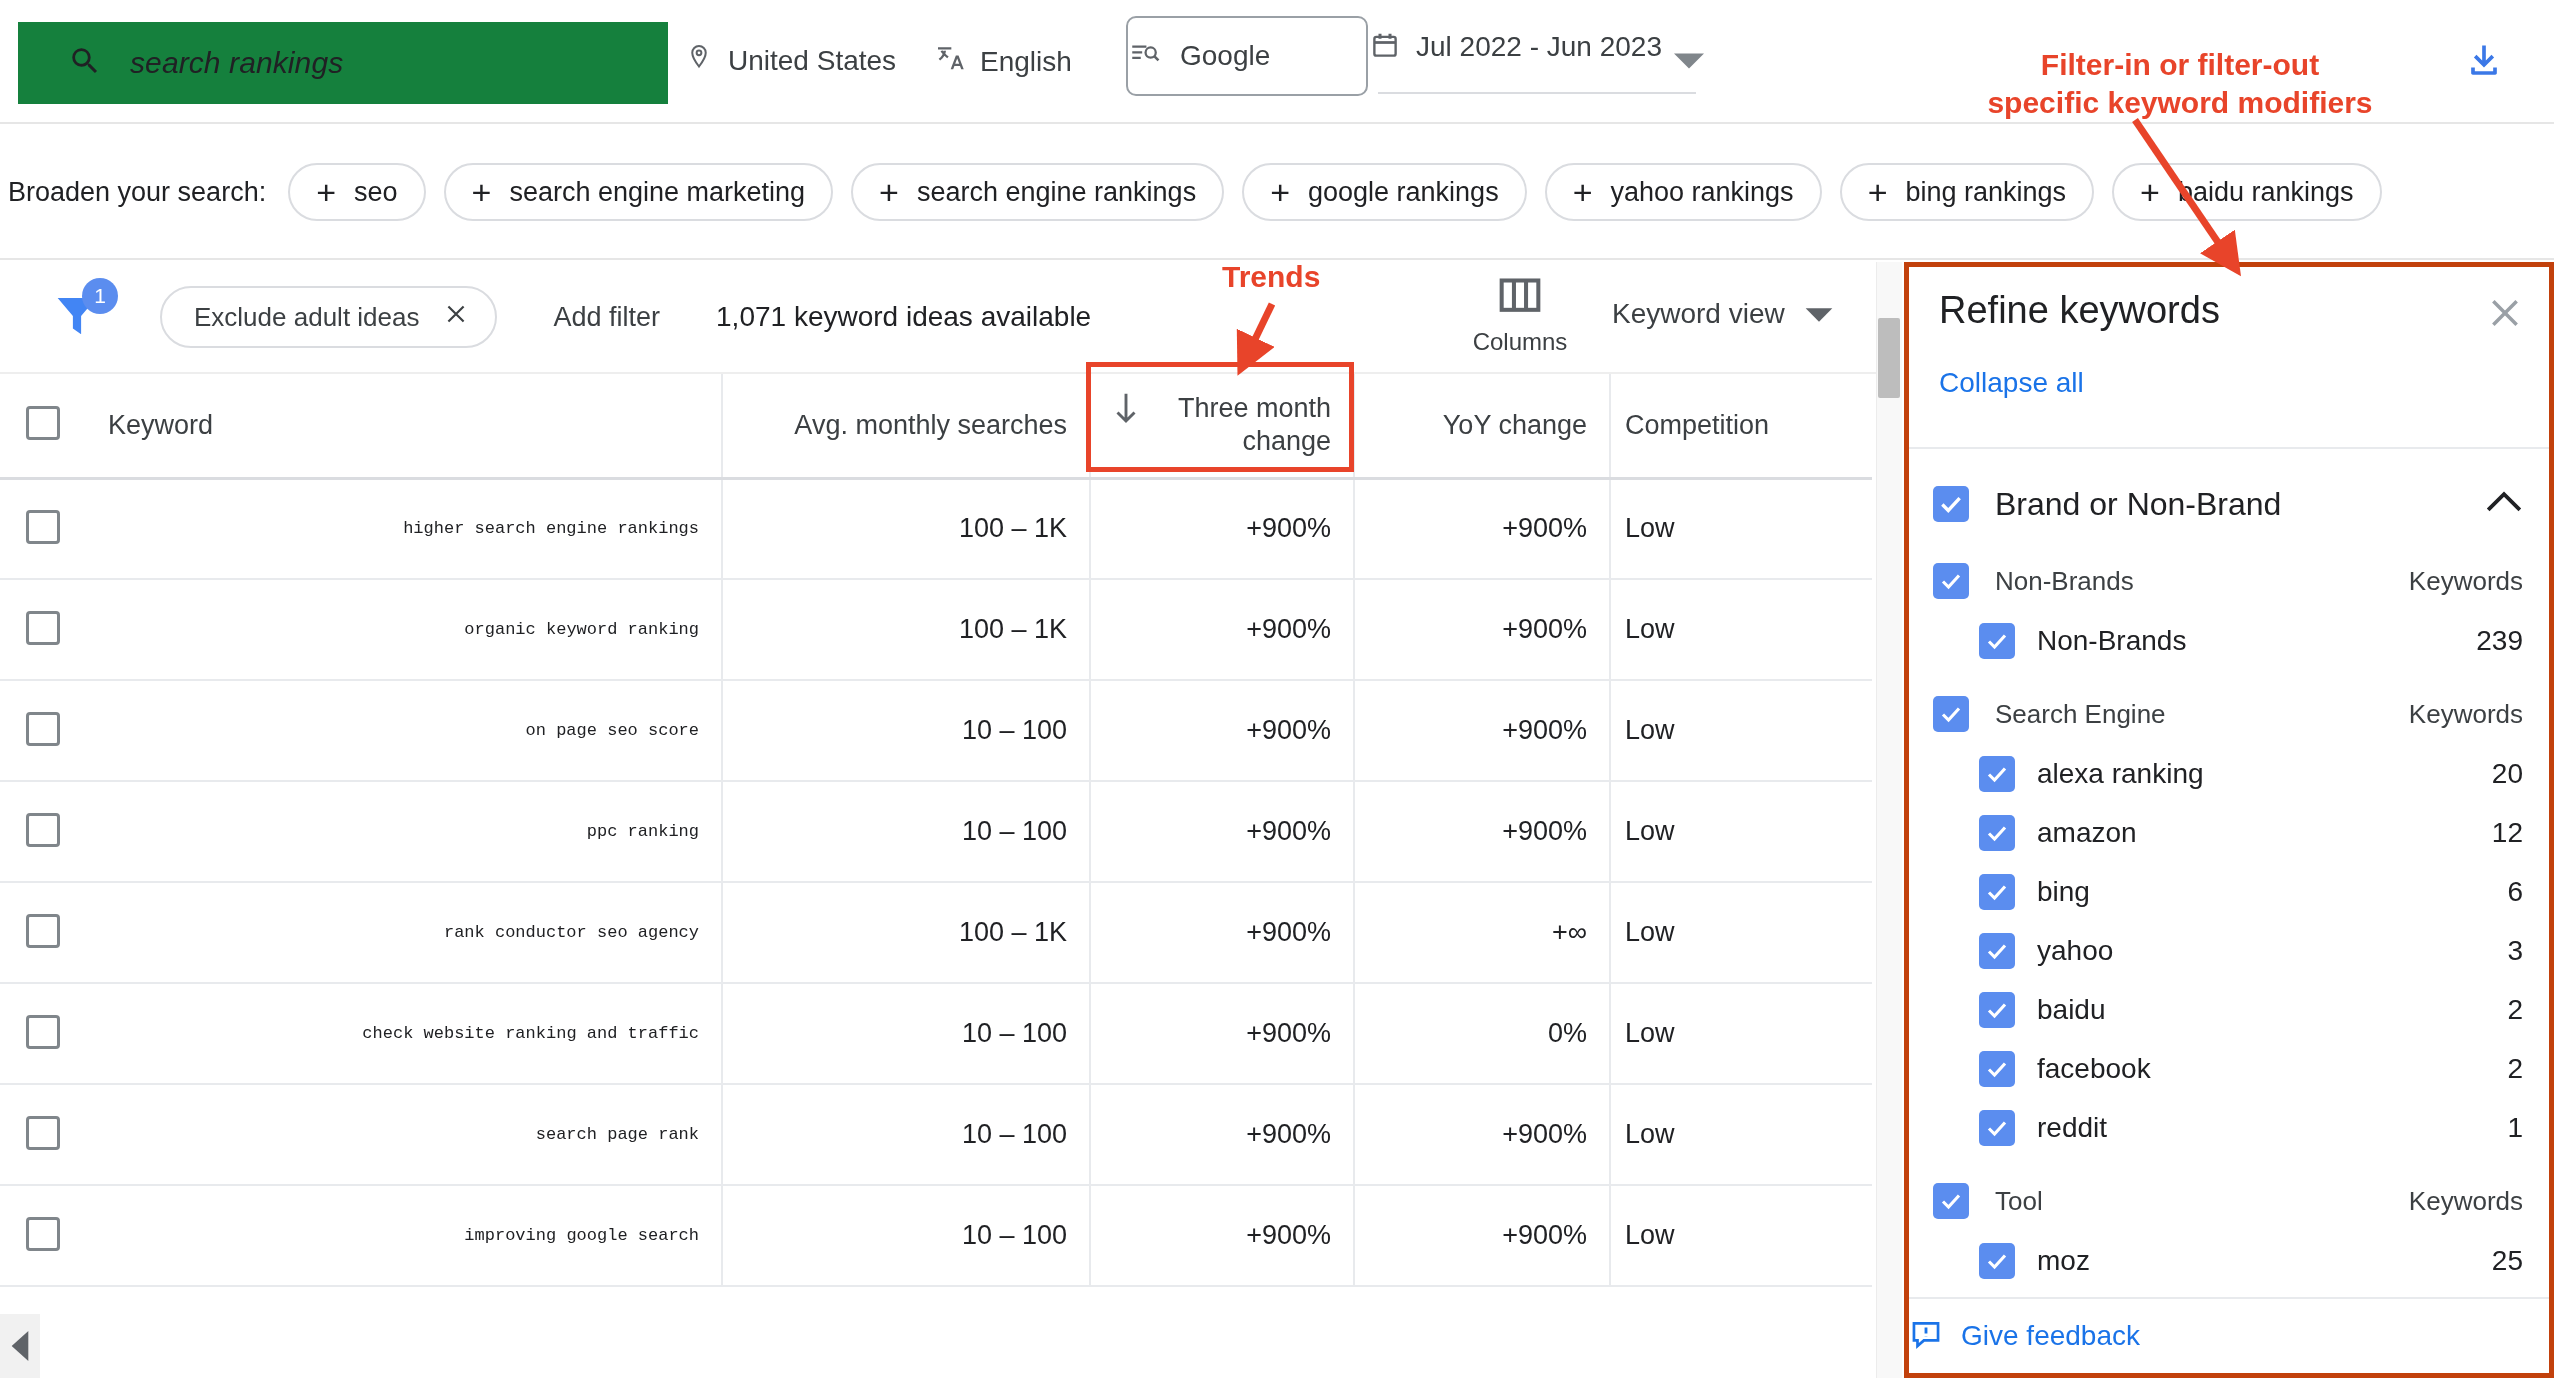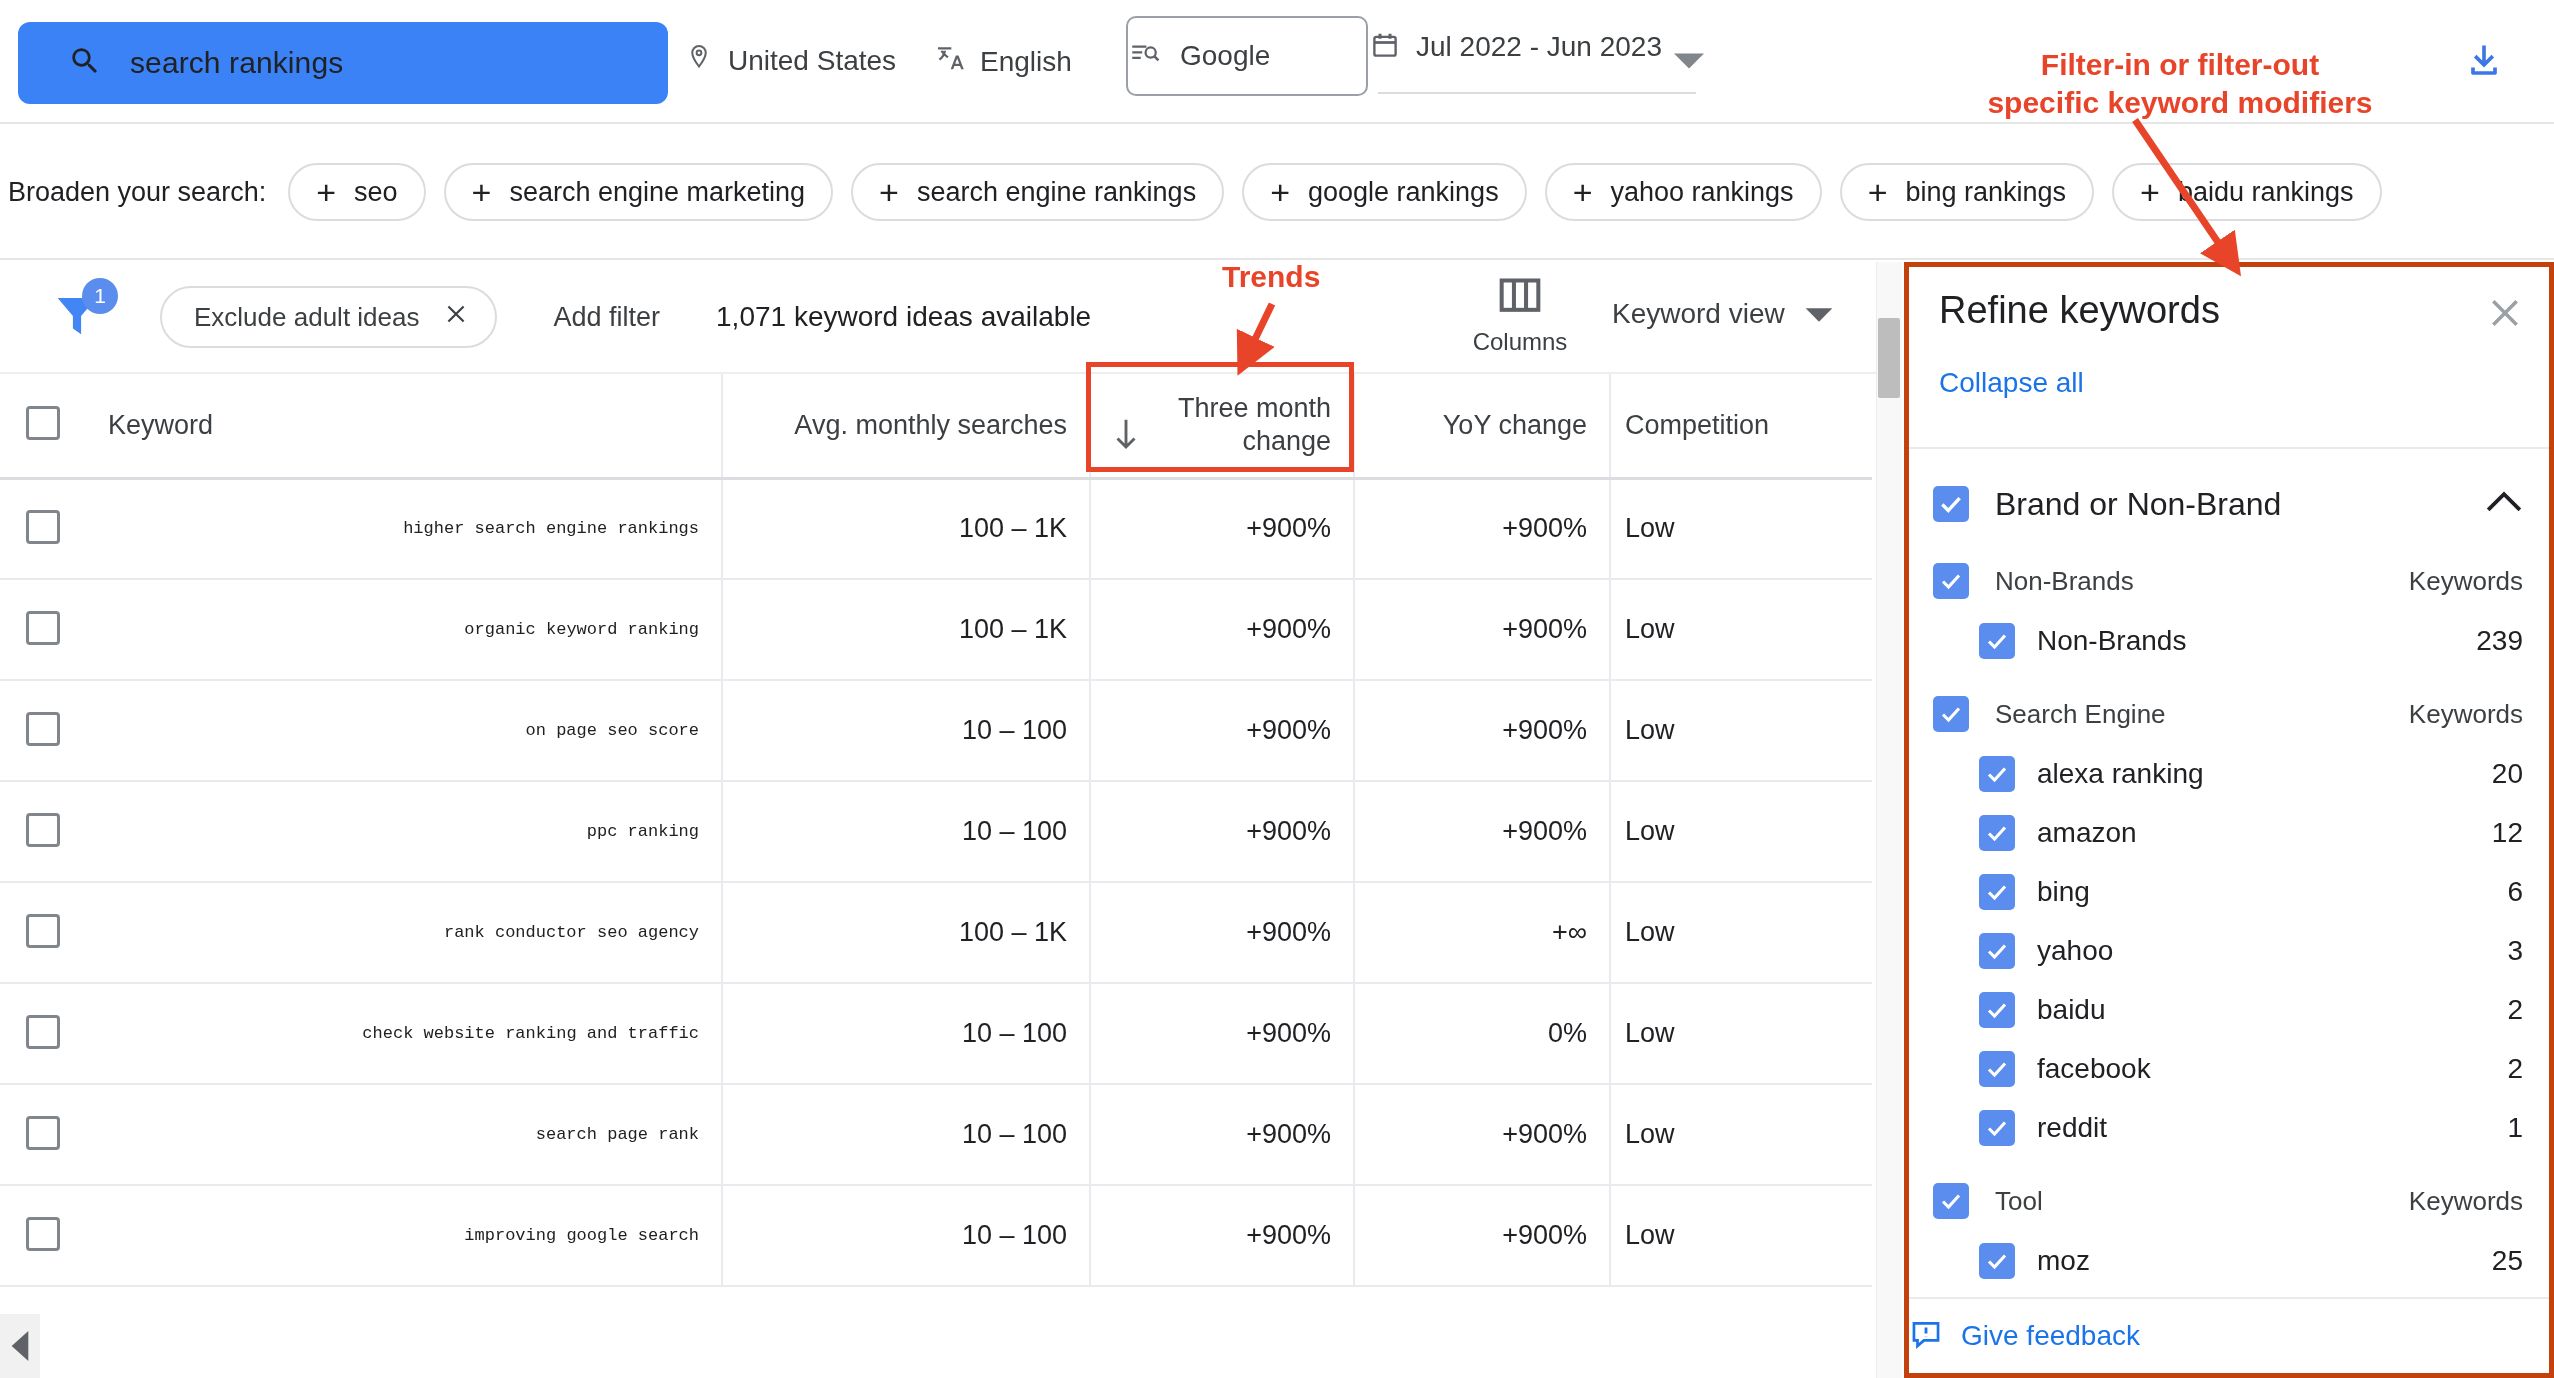--- a/index.html
+++ b/index.html
@@ -20,24 +20,25 @@
   
   .topbar {
     position: absolute; left: 0; top: 0;
     width: 2554px; height: 124px;
     border-bottom: 2px solid #e6e6e6;
     display: flex; align-items: center;
   }
   .searchbox {
     position: absolute; left: 18px; top: 22px;
     width: 650px; height: 82px;
-    background: #3b82f6;
-    border-radius: 12px;
+    background: #15803d;
+    border-radius: 0;
     display: flex; align-items: center;
     padding-left: 50px;
+    font-style: italic;
   }
   .searchbox .svgic { margin-right: 28px; }
   .search-text {
     font-size: 30px; color: #202124;
     letter-spacing: .1px;
   }
   .loc-item {
     position: absolute;
     display: flex; align-items: center;
     font-size: 28px; color: #3c4043;
@@ -191,21 +192,21 @@
   .th-num {
     text-align: right; font-size: 27px; color: #3c4043;
     border-right: 2px solid #e8eaed;
   }
   .th-3m {
     text-align: right; font-size: 27px; color: #3c4043;
     border-right: 2px solid #e8eaed;
     position: relative;
   }
   .th-3m .inner {
-    display: flex; align-items: flex-end; justify-content: flex-end;
+    display: flex; align-items: flex-start; justify-content: flex-end;
     gap: 16px;
   }
   .th-3m .lbl2 { text-align: right; line-height: 1.25; }
   .th-comp {
     text-align: left; font-size: 27px; color: #3c4043;
     padding-left: 14px !important;
   }
   table.kw tbody td { height: 101px; padding: 0 22px; }
   .td-check { text-align: center; padding: 0 !important; }
   .td-kw {

